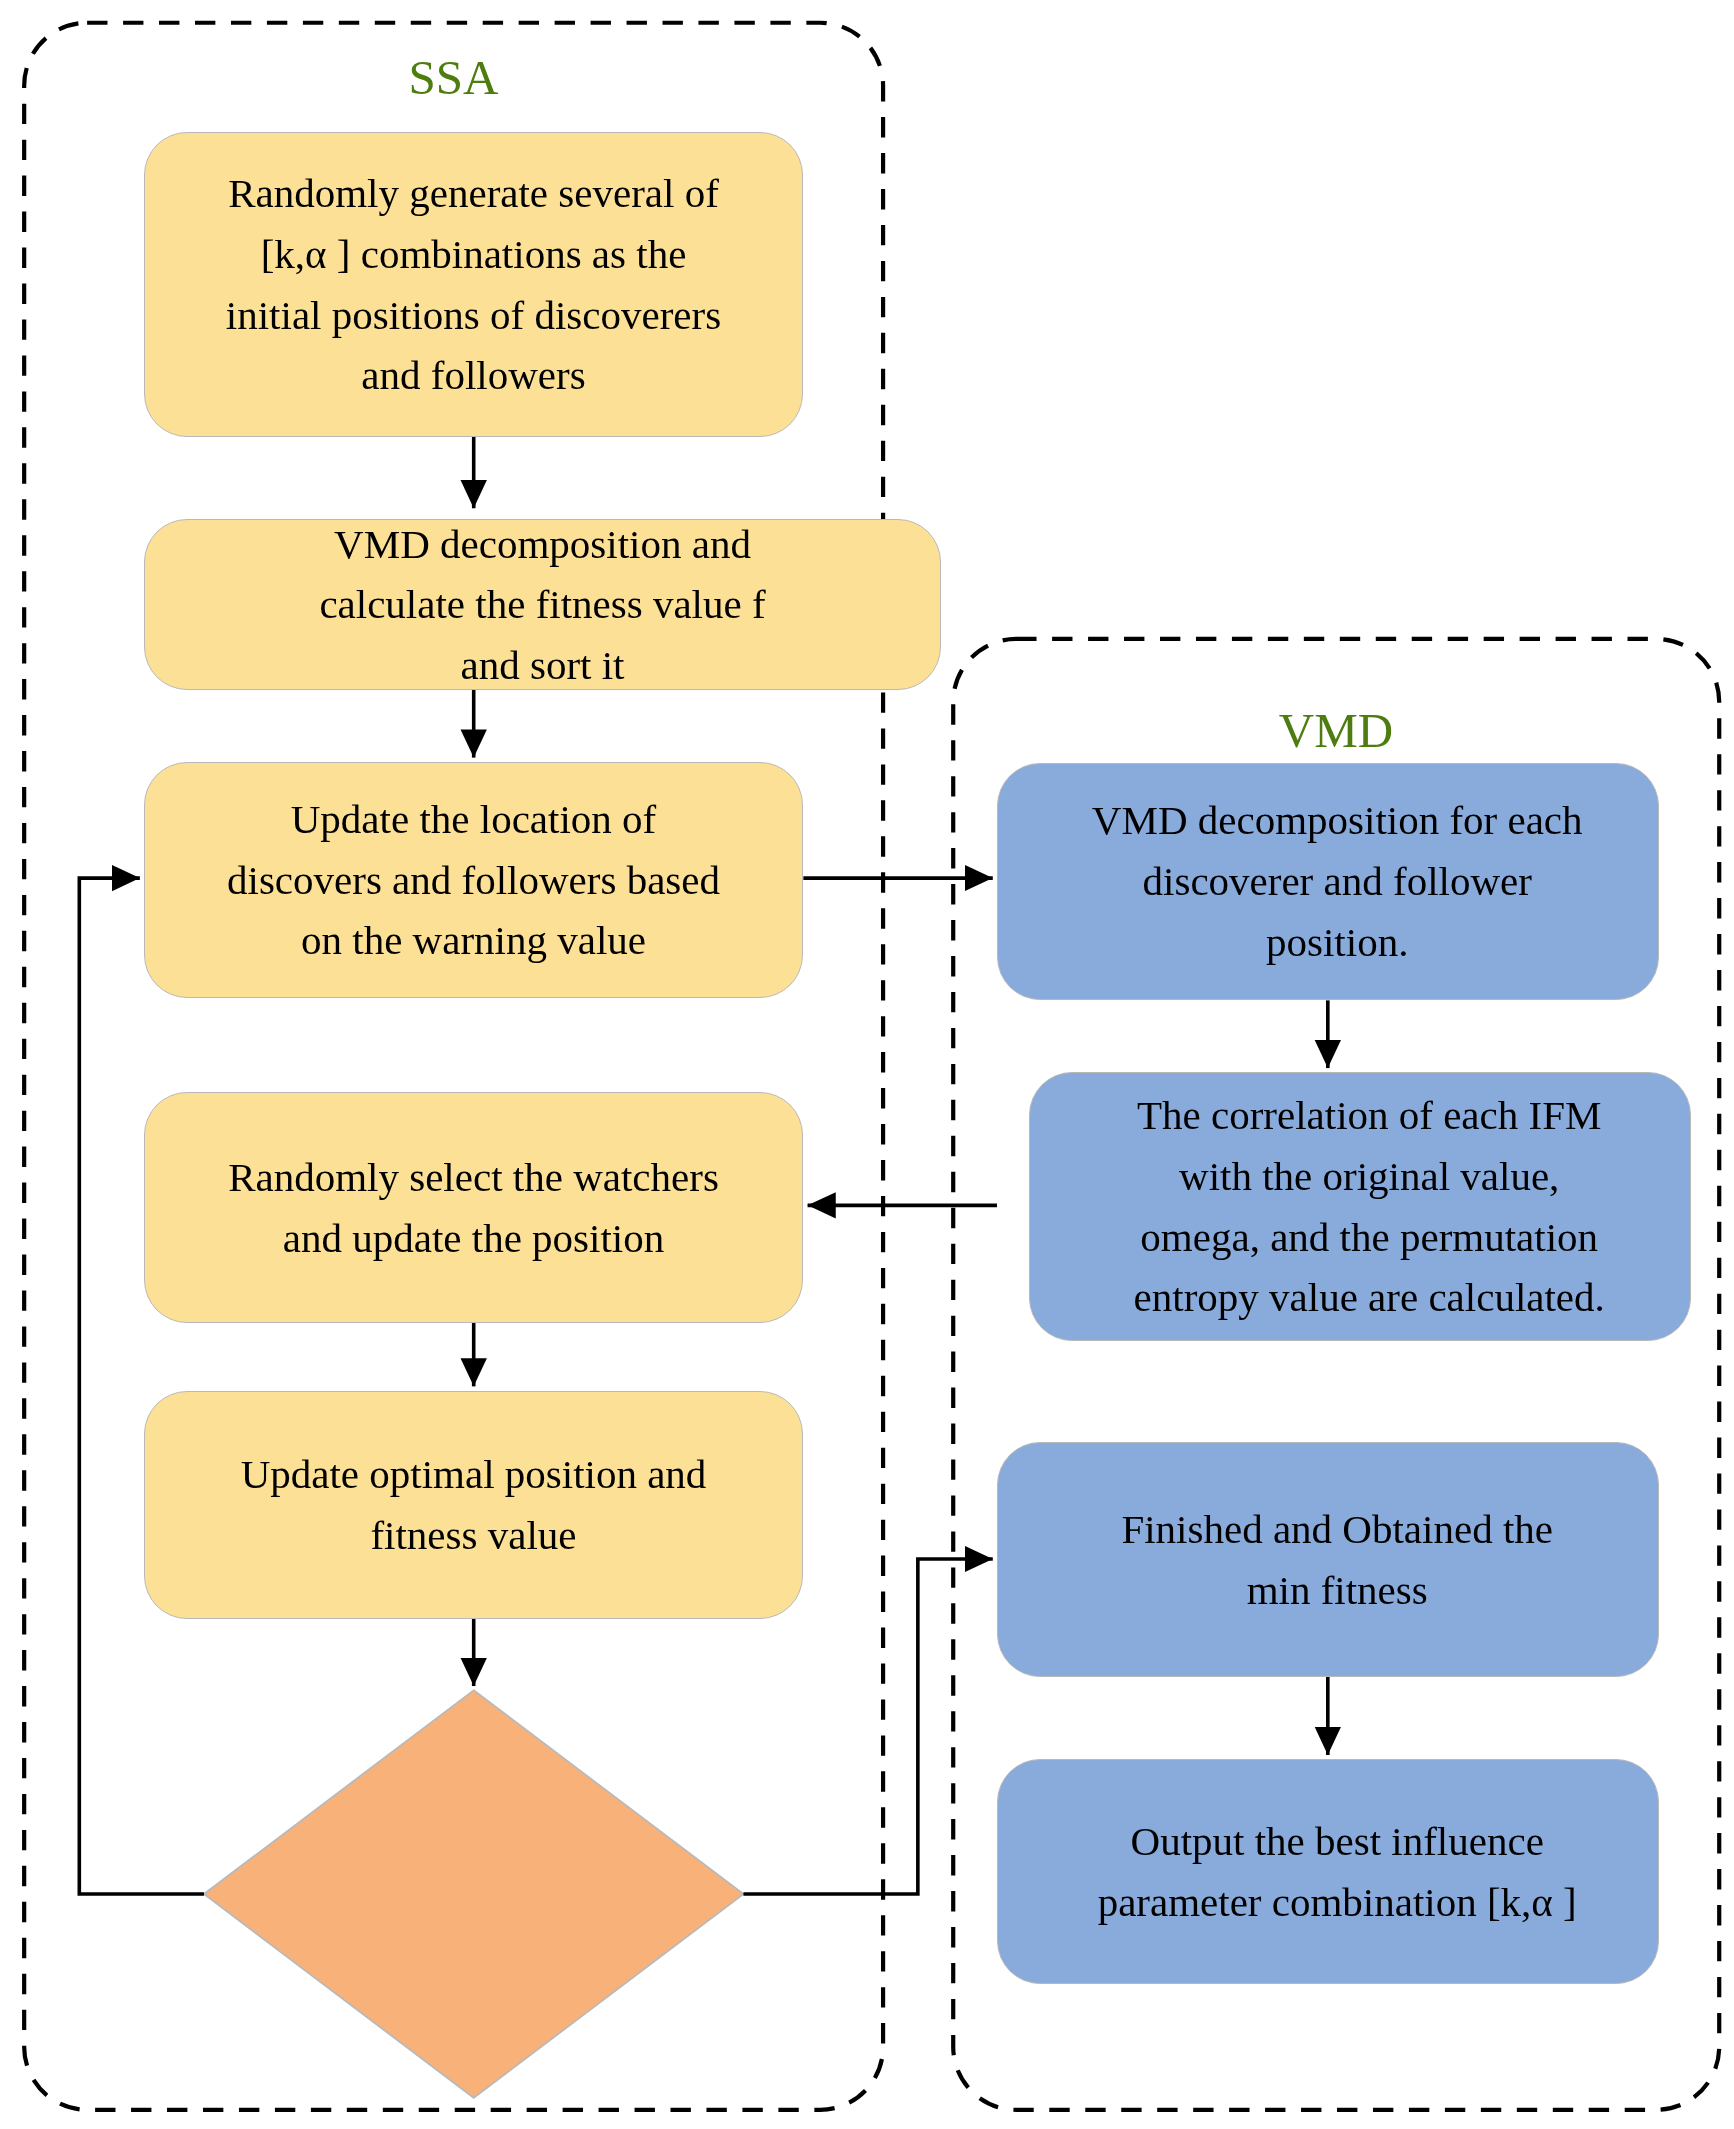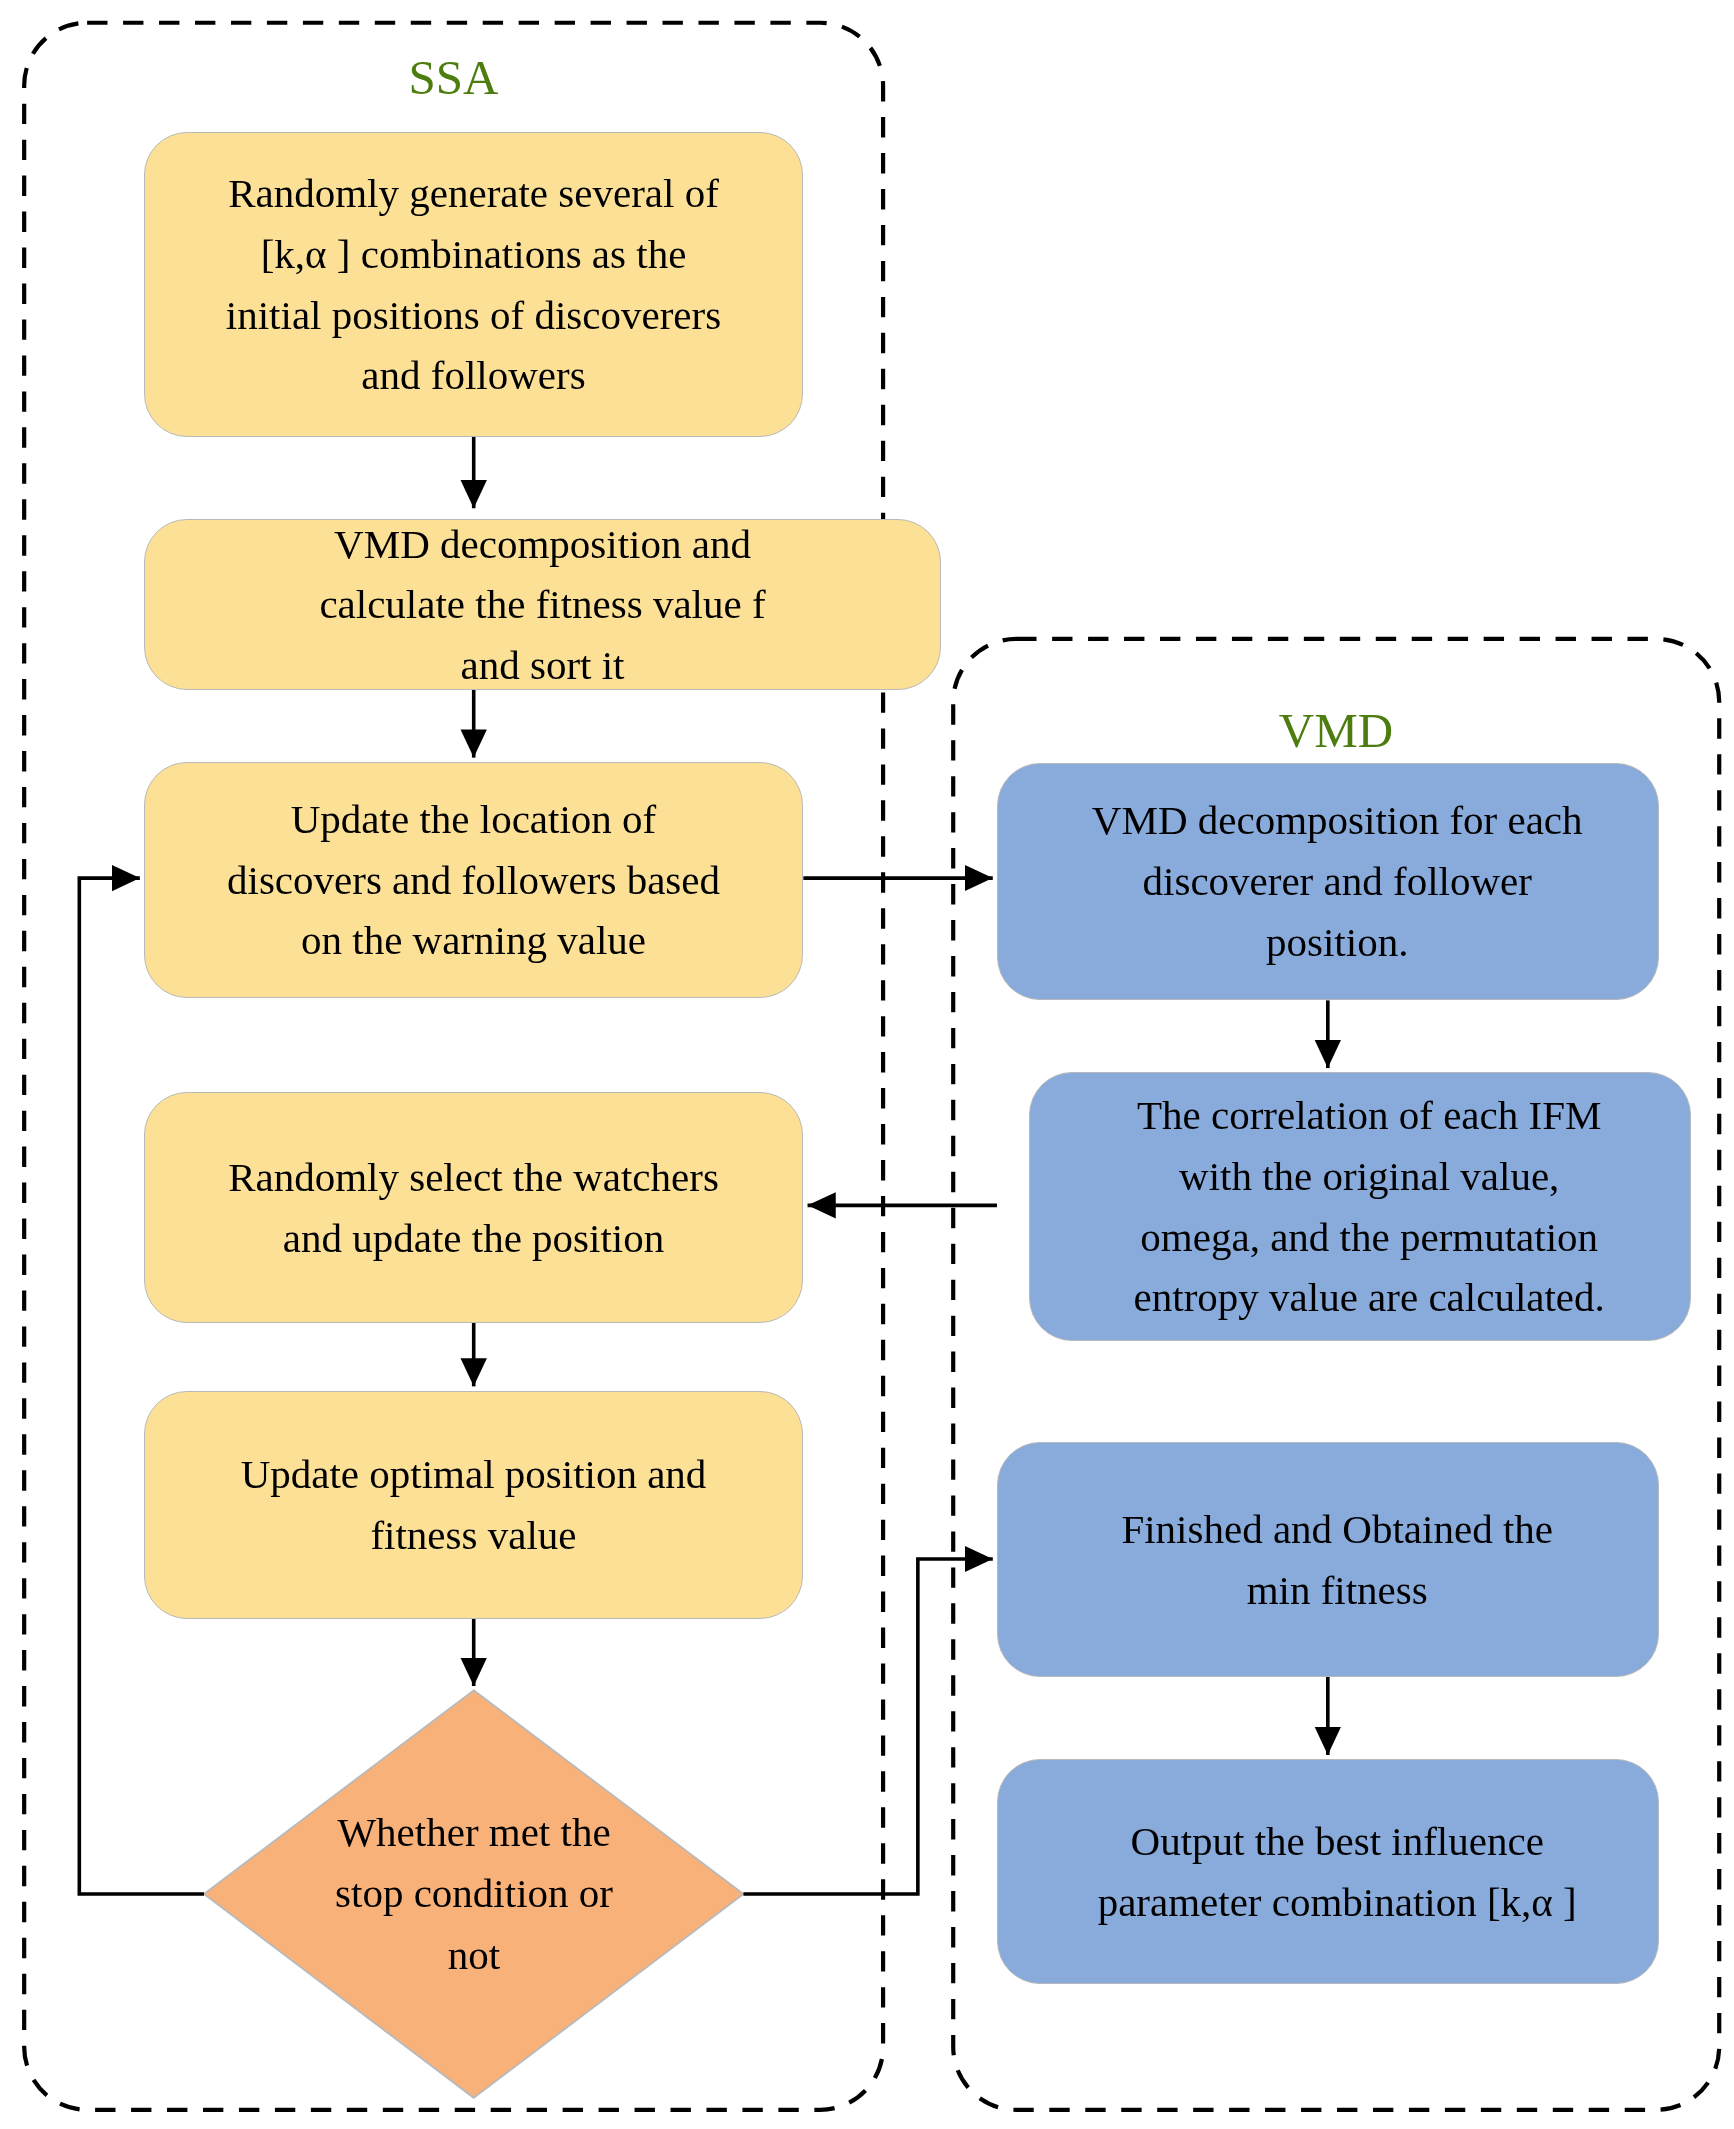--- a/index.html
+++ b/index.html
@@ -87,23 +87,20 @@
 calculate the fitness value f
 and sort it</div>
   <div class="node yellow" style="left:144px;top:762px;width:659px;height:236px;">Update the location of
 discovers and followers based
 on the warning value</div>
   <div class="node yellow" style="left:144px;top:1092px;width:659px;height:231px;">Randomly select the watchers
 and update the position</div>
   <div class="node yellow" style="left:144px;top:1391px;width:659px;height:228px;">Update optimal position and
 fitness value</div>
 
-  <div class="decision-label" style="left:264px;top:1738px;width:420px;height:312px;">Whether met the
-stop condition or
-not</div>
 
   <div class="node blue" style="left:997px;top:763px;width:662px;height:237px;">VMD decomposition for each
 discoverer and follower
 position.</div>
   <div class="node blue" style="left:1029px;top:1072px;width:662px;height:269px;">The correlation of each IFM
 with the original value,
 omega, and the permutation
 entropy value are calculated.</div>
   <div class="node blue" style="left:997px;top:1442px;width:662px;height:235px;">Finished and Obtained the
 min fitness</div>

